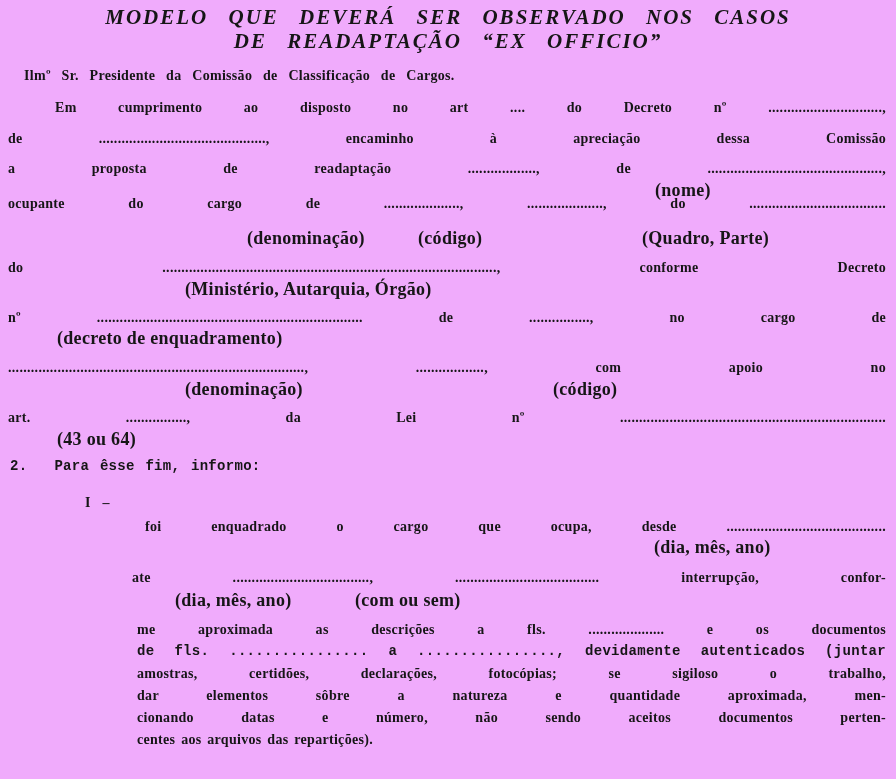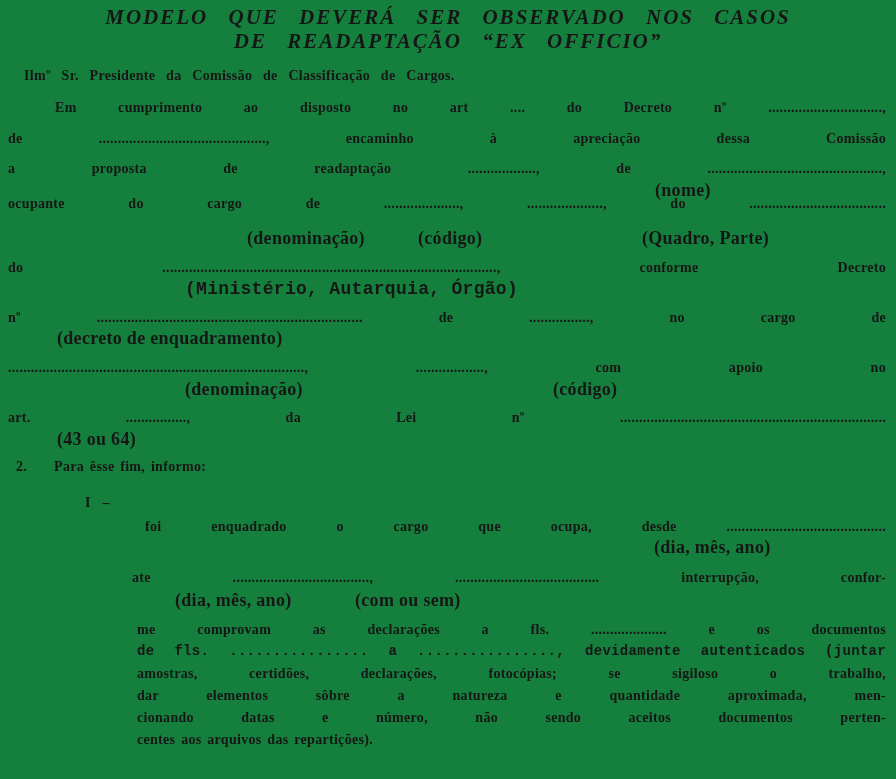--- a/index.html
+++ b/index.html
@@ -1,20 +1,20 @@
 <!DOCTYPE html>
 <html><head>
 <meta charset="utf-8">
 <style>
   html,body{margin:0;padding:0;background:#e8e8e4;}
   .page{
     position:relative;
     width:896px;height:779px;
     margin:0 auto;
-    background:#15803d;
+    background:#f0abfc;
     color:#161616;
     font-family:"Liberation Serif","DejaVu Serif",serif;
     font-weight:700;
     overflow:hidden;
   }
   
   .title{
     position:absolute;left:0;right:0;
     text-align:center;
     font-style:italic;
@@ -51,28 +51,28 @@
   }
 
   .sal{left:24px;top:64px;word-spacing:7px;}
   .a  {left:55px;top:96px;}
   .b  {left:8px; top:127px;}
   .c  {left:8px; top:157px;}
   .nome{left:655px;top:180px;}
   .d  {left:8px; top:192px;}
   .den1{left:247px;top:228px;} .cod1{left:418px;top:228px;} .qua{left:642px;top:228px;}
   .e  {left:8px; top:256px;}
-  .min{left:185px;top:279px;font-family:Liberation Mono, monospace;}
+  .min{left:185px;top:279px;}
   .f  {left:8px; top:306px;}
   .dec{left:57px;top:328px;}
   .g  {left:8px; top:356px;}
   .den2{left:185px;top:379px;} .cod2{left:553px;top:379px;}
   .h  {left:8px; top:406px;}
   .l43{left:57px;top:429px;} .lei{left:390px;top:429px;}
-  .num2{left:16px;top:455px;}
+  .num2{left:10px;top:455px;font-family:Liberation Mono, monospace;}
   .num2 .sp2{margin-left:27px;}
   .mI {left:85px;top:491px;word-spacing:8px;}
   .i1 {left:125px;top:491px;}
   .i2 {left:145px;top:515px;}
   .dia1{left:654px;top:537px;}
   .i3 {left:132px;top:566px;}
   .dia2{left:175px;top:590px;} .com{left:355px;top:590px;}
   .i4 {left:137px;top:618px;}
   .i5 {left:137px;top:640px;font-family:Liberation Mono, monospace;}
   .i6 {left:137px;top:662px;}
@@ -118,20 +118,20 @@
   </div>
 
   <div class="ln mI">I –</div>
   <div class="ln just i2">foi enquadrado o cargo que ocupa, desde ..........................................</div>
   <div class="lbl dia1">(dia, mês, ano)</div>
 
   <div class="ln just i3">ate ...................................., ...................................... interrupção, confor-</div>
   <div class="lbl dia2">(dia, mês, ano)</div>
   <div class="lbl com">(com ou  sem)</div>
 
-  <div class="ln just i4">me comprovam as declarações a fls. .................... e os documentos</div>
+  <div class="ln just i4">me aproximada as descrições a fls. .................... e os documentos</div>
   <div class="ln just i5">de fls. ................ a ................, devidamente autenticados (juntar</div>
   <div class="ln just i6">amostras, certidões, declarações, fotocópias; se sigiloso o trabalho,</div>
   <div class="ln just i7">dar elementos sôbre a natureza e quantidade aproximada, men-</div>
   <div class="ln i9">centes aos arquivos das repartições).</div>
   <div class="ln just i8">cionando datas e número, não sendo aceitos documentos perten-</div>
 
 </div>
 
 </body></html>

